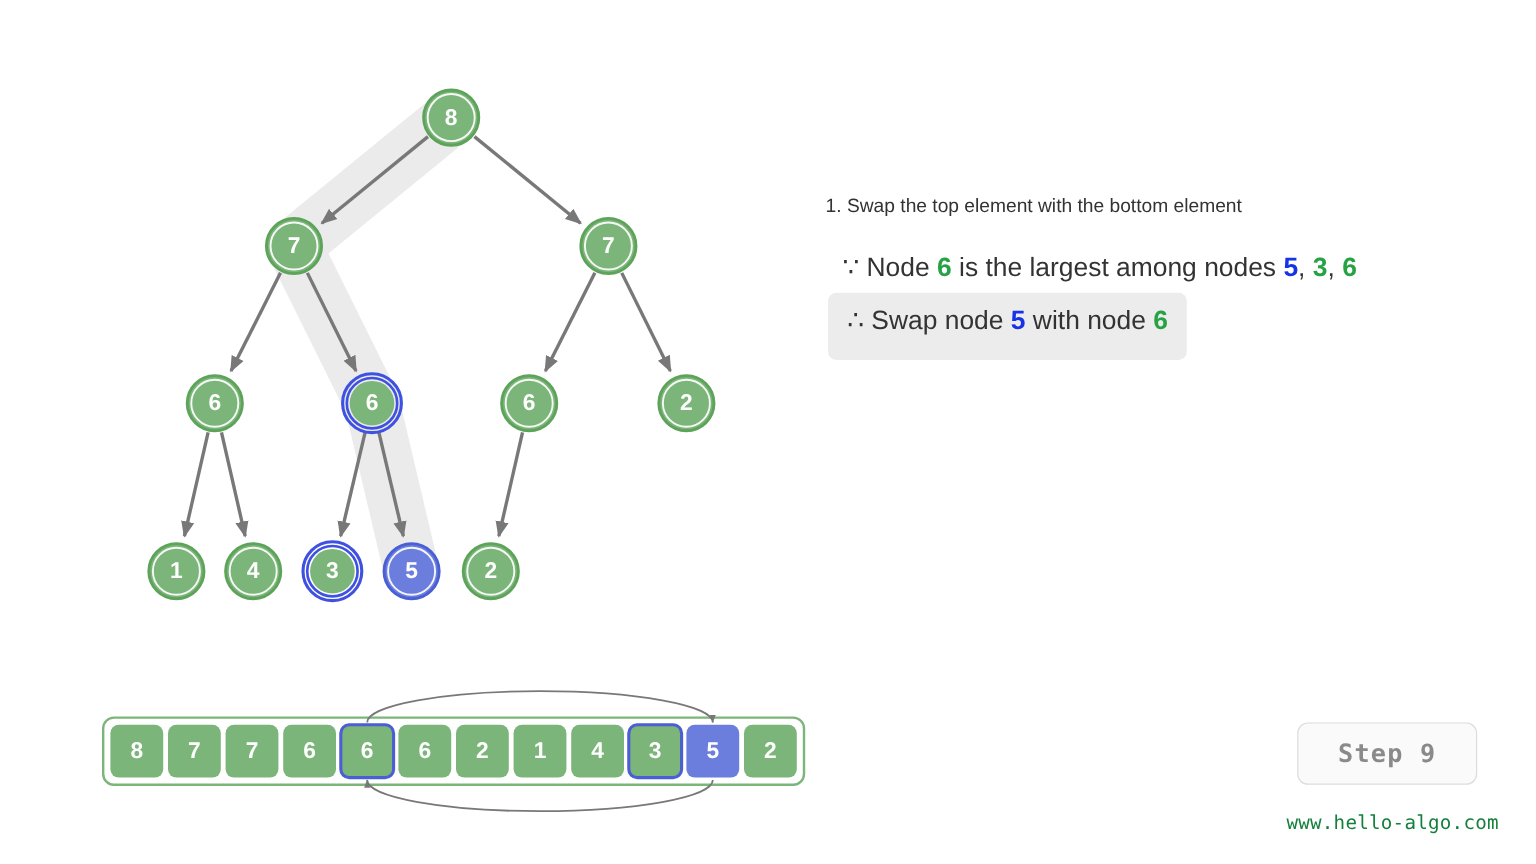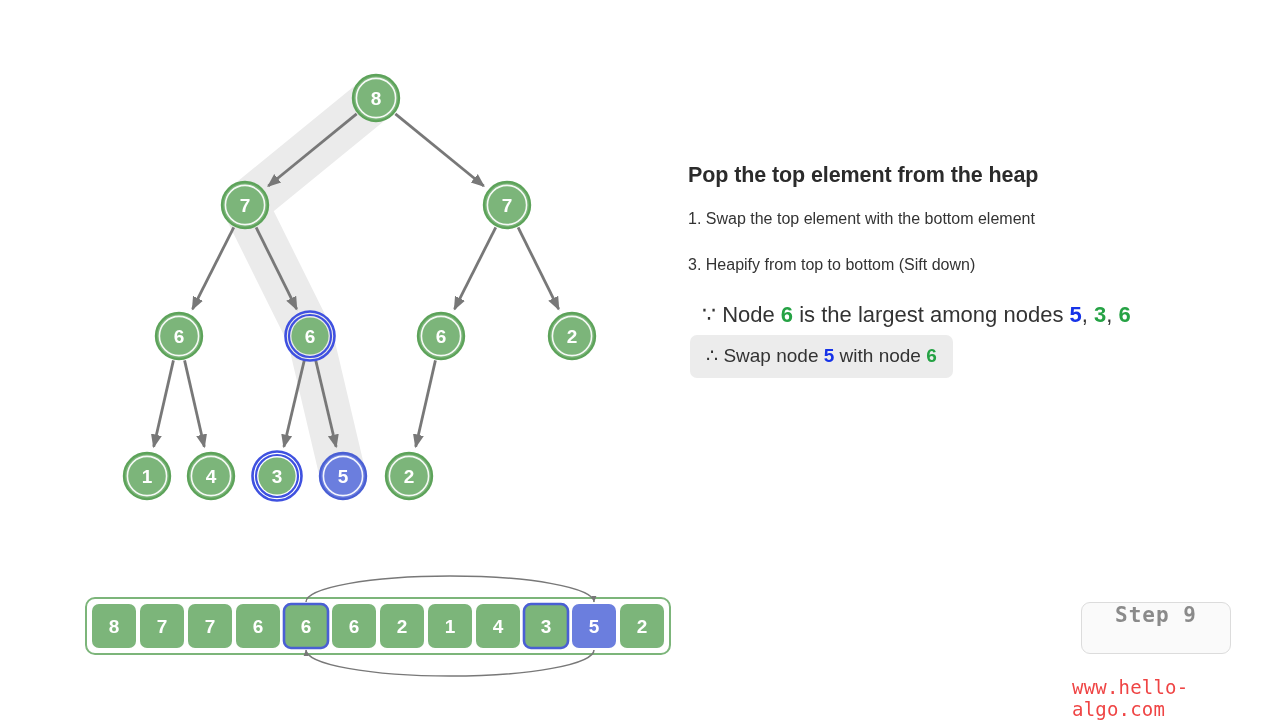--- a/index.html
+++ b/index.html
@@ -54,60 +54,60 @@
   }
   .panel-reason {
     font-size: 22px;
     color: #333333;
     margin: 0 0 6px 14px;
     line-height: 1.3;
     white-space: nowrap;
   }
   .panel-conclusion {
     display: inline-block;
-    font-size: 19px;
+    font-size: 22px;
     color: #333333;
     background: #ececec;
     border-radius: 7px;
-    padding: 9px 16px 10px 16px;
+    padding: 9px 16px 20px 16px;
     margin: 0 0 0 2px;
     line-height: 1.25;
     white-space: nowrap;
   }
   .num-green { color: #25a244; font-weight: bold; }
   .num-blue  { color: #1633e8; font-weight: bold; }
 
   
   #step-badge {
     position: absolute;
     left: 1081px;
     top: 602px;
     width: 148px;
     height: 50px;
     border: 1.6px solid #dcdcdc;
     border-radius: 9px;
     background: #fafafa;
     display: flex;
-    align-items: flex-start;
+    align-items: center;
     justify-content: center;
     font-family: "DejaVu Sans Mono", monospace;
     font-size: 21px;
     font-weight: bold;
     color: #8a8a8a;
     letter-spacing: 1px;
   }
 
   
   #watermark {
     position: absolute;
     left: 1072px;
     top: 676px;
     font-family: "DejaVu Sans Mono", monospace;
-    font-size: 19px;
-    color: #ef4444;
+    font-size: 16px;
+    color: #15803d;
     letter-spacing: 0.2px;
   }
 </style>
 </head>
 <body>
 
 <div id="stage">
 
   <svg id="tree-svg" viewBox="0 0 680 720">
     <defs>
@@ -250,24 +250,22 @@
           <text x="642" y="626.5" fill="#ffffff" font-family="&quot;Liberation Sans&quot;, sans-serif" font-size="19" font-weight="bold" text-anchor="middle" dominant-baseline="central">2</text>
         </g>
       </g>
     <g id="swap-arrow-layer">
         <path d="M 306 602 A 144 26 0 0 1 594 602" fill="none" stroke="#787878" stroke-width="1.5" marker-end="url(#arrow-thin)"></path>
         <path d="M 594 650 A 144 26 0 0 1 306 650" fill="none" stroke="#787878" stroke-width="1.5" marker-end="url(#arrow-thin)"></path>
       </g>
   </svg>
 
   <div id="text-panel">
-    <div class="panel-title">Pop the top element from the heap</div>
 
     <div class="panel-step">1. Swap the top element with the bottom element</div>
-    <div class="panel-step">3. Heapify from top to bottom (Sift down)</div>
 
     <div class="panel-reason">
       <span>∵</span>
       <span>Node</span>
       <span class="num-green">6</span>
       <span>is the largest among nodes</span>
       <span class="num-blue">5</span><span>,</span>
       <span class="num-green">3</span><span>,</span>
       <span class="num-green">6</span>
     </div>

